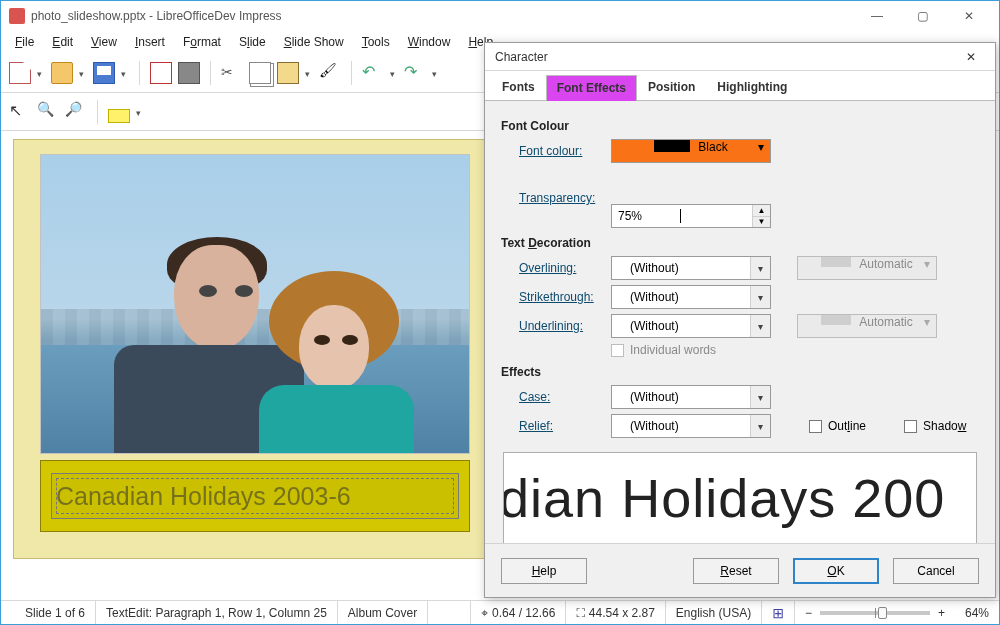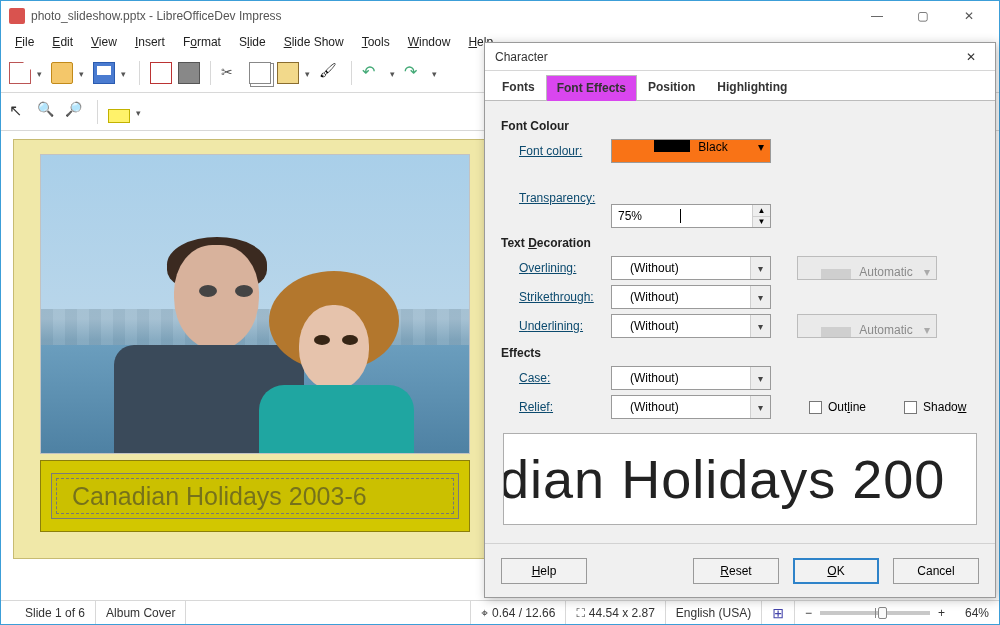--- a/index.html
+++ b/index.html
@@ -35,21 +35,21 @@
   .person1 .body { width: 190px; height: 170px; background: #3a4a5a; position: absolute; top: 100px; left: -5px; border-radius: 20px 20px 0 0; }
   .sun { position:absolute; left: 80px; top:40px; width:18px;height:12px;border-radius:50%;background:#444; box-shadow: 36px 0 #444;}
   .person2 { position: absolute; left: 218px; top: 120px; width: 160px; height: 230px; }
   .person2 .hair { width: 130px; height: 100px; border-radius: 50%; background: #b3772d; position: absolute; left: 10px; top: -4px; }
   .person2 .head { width: 70px; height: 85px; border-radius: 48%; background: #e6c3ac; position: absolute; left: 40px; top: 30px; }
   .person2 .body { width: 155px; height: 125px; background: #1fa6a1; position: absolute; top: 110px; left: 0; border-radius: 25px 25px 0 0; }
   .sun2{position:absolute; left:55px; top:60px; width:16px;height:10px;border-radius:50%;background:#362515; box-shadow:28px 0 #362515;}
   .skyline { position:absolute; bottom:108px; left:0; right:0; height:36px; background:
     repeating-linear-gradient(90deg,#8aa5b6 0 12px,#9ab4c4 12px 24px); opacity:.6;}
   .caption-box { position: absolute; left: 26px; top: 320px; width: 430px; height: 72px; background: #d2c700; border: 1px solid #8b7f0a; display: flex; align-items: center; padding: 0 10px; }
-  .caption-inner { width: 100%; height: 46px; border: 1px solid #7a7a7a; background: rgba(0,0,0,0.03); display: flex; align-items: center; padding: 0 20px; outline: 1px dashed #777; outline-offset: -6px;}
+  .caption-inner { width: 100%; height: 46px; border: 1px solid #7a7a7a; background: rgba(0,0,0,0.03); display: flex; align-items: center; padding: 0 4px; outline: 1px dashed #777; outline-offset: -6px;}
   .caption-text { font-size: 25px; color: rgba(50,50,50,.55); font-weight:400;}
 
   .statusbar { height: 24px; border-top: 1px solid #d8d8d8; display: flex; align-items: center; font-size: 11px; color: #333; padding-left: 14px; }
   .statusbar .cell { padding: 0 10px; border-right: 1px solid #d8d8d8; height: 100%; display: flex; align-items: center; gap: 4px; }
   .statusbar .spacer { flex: 1; }
   .zoom-slider { width: 110px; height: 4px; background: #c8c8c8; position: relative; }
   .zoom-slider .mid { position:absolute; left:50%; top:-3px; width:1px; height:10px; background:#888;}
   .zoom-slider .thumb { position: absolute; top: -4px; left: 58px; width: 9px; height: 12px; background:#fafafa; border:1px solid #888; border-radius:2px; }
 
   
@@ -70,21 +70,21 @@
   .combo .dd::after { content: "▾"; font-size: 10px; color: #444; }
   .color-combo{width:160px;height:24px;border:1px solid #9a9a9a;background:#f97316;display:flex;align-items:flex-start;justify-content:center;gap:8px;position:relative;}
   .color-combo .sw{width:36px;height:12px;background:#000;}
   .color-combo .dd{position:absolute;right:6px;}
   .spin { width: 160px; height: 24px; border: 1px solid #9a9a9a; background: #fff; display: flex; align-items: center; padding: 0 6px; position: relative; margin-top: 36px; }
   .spin input { border: none; outline: none; width: 60px; font-size: 12px; }
   .spin .btns { position: absolute; right: 0; top: 0; width: 18px; height: 100%; border-left: 1px solid #cfcfcf; display: flex; flex-direction: column;}
   .spin .btns div{flex:1;display:flex;align-items:center;justify-content:center;font-size:8px;background:#eee;border-bottom:1px solid #cfcfcf;}
   .spin .btns div:last-child{border-bottom:none;}
   .spin .caret {margin-left:2px;width:1px;height:14px;background:#000;display:inline-block;}
-  .auto-btn { width: 140px; height: 24px; border: 1px solid #bcbcbc; background:#eaeaea; color:#8a8a8a; display:flex;align-items:flex-end;justify-content:center;gap:8px;margin-left:26px; position:relative;}
+  .auto-btn { width: 140px; height: 24px; border: 1px solid #bcbcbc; background:#eaeaea; color:#8a8a8a; display:flex;align-items:flex-start;justify-content:center;gap:8px;margin-left:26px; position:relative;}
   .auto-btn .sw{width:30px;height:10px;background:#cfcfcf;}
   .auto-btn .dd{position:absolute;right:6px;color:#aaa;}
   .chk { display:flex; align-items:center; gap:6px; margin-left: 38px; }
   .chk .box { width:13px;height:13px;border:1px solid #777;background:#fff;}
   .preview { margin: 14px 2px 4px; height: 92px; border:1px solid #aeaeae; background:#fff; overflow:hidden; display:flex;align-items:center; }
   .preview .txt { font-size: 54px; color:#222; white-space:nowrap; margin-left:-36px; letter-spacing:1px;}
   .dlg-footer { position:absolute; left:0; right:0; bottom:0; height:54px; border-top:1px solid #d2d2d2; display:flex; align-items:center; padding:0 16px; gap:14px;}
   .dlg-footer .sp{flex:1;}
   .btn { min-width: 86px; height:26px; border:1px solid #9a9a9a; background:#f2f2f2; display:flex;align-items:center;justify-content:center; }
   .btn.primary { border:2px solid #2e83c9; }
@@ -190,20 +190,21 @@
       <div class="caption-box">
         <div class="caption-inner">
           <span class="caption-text">Canadian Holidays 2003-6</span>
         </div>
       </div>
     </div>
   </div>
 
   <div class="statusbar">
     <div class="cell">Slide 1 of 6</div>
+    <div class="cell">TextEdit: Paragraph 1, Row 1, Column 25</div>
     <div class="cell">Album Cover</div>
     <div class="cell spacer"></div>
     <div class="cell">
         <span>⌖</span>
         <span>0.64 / 12.66</span>
       </div>
     <div class="cell">
         <span>⛶</span>
         <span>44.54 x 2.87</span>
       </div>
@@ -288,20 +289,27 @@
           <span>(Without)</span>
           <div class="dd"></div>
         </div>
       <div class="auto-btn">
           <span class="sw"></span>
           <span>Automatic</span>
           <span class="dd">▾</span>
         </div>
     </div>
 
+    <div class="row">
+      <div class="lbl"></div>
+      <div class="chk" style="margin-left:0;color:#8a8a8a;">
+        <span class="box" style="border-color:#bdbdbd"></span>
+          <span>Individual words</span>
+      </div>
+    </div>
 
     <div class="section-h">Effects</div>
 
     <div class="row">
       <div class="lbl">Ca<u>s</u>e:</div>
       <div class="combo">
           <span>(Without)</span>
           <div class="dd"></div>
         </div>
     </div>

